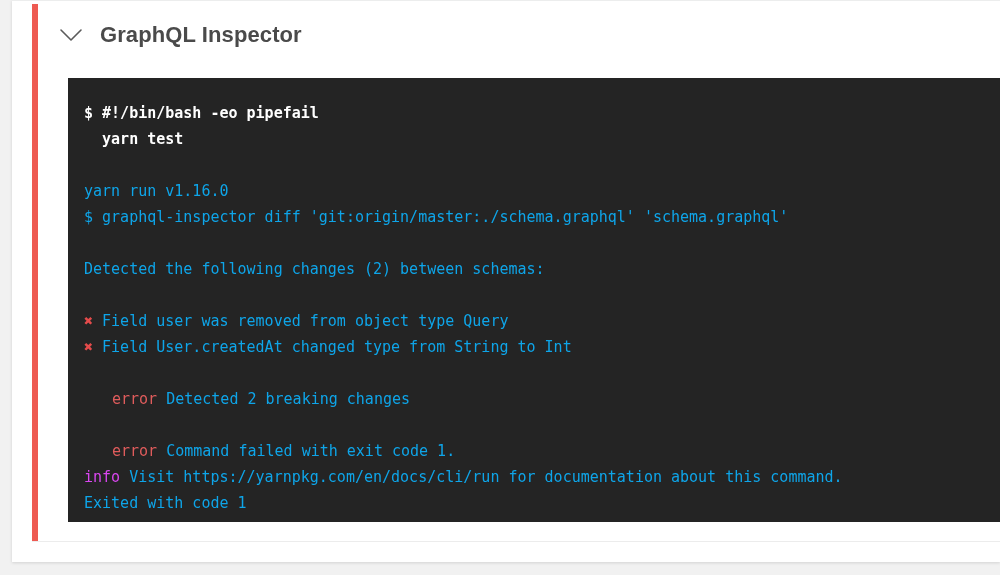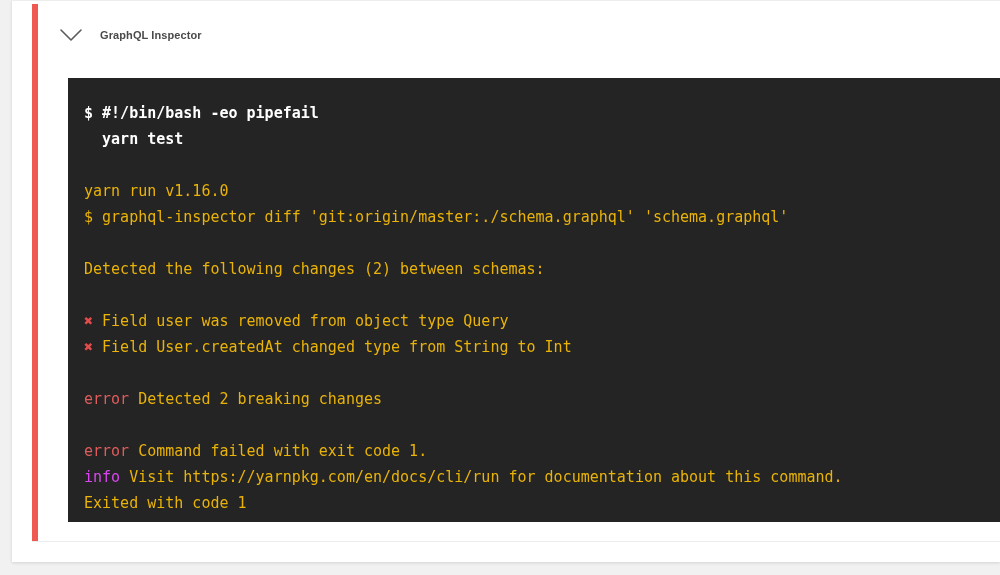--- a/index.html
+++ b/index.html
@@ -68,21 +68,21 @@
     display: flex;
     align-items: center;
     justify-content: center;
     margin-right: 16px;
     flex: none;
   }
   .chevron-icon svg {
     display: block;
   }
   .job-title {
-    font-size: 11px;
+    font-size: 22px;
     font-weight: bold;
     color: #4a4a4a;
     letter-spacing: 0.1px;
     white-space: nowrap;
   }
 
   
   .terminal {
     position: absolute;
     left: 56px;
@@ -109,30 +109,31 @@
   }
   .log-line.blank {
     height: 26px;
   }
   .bold {
     font-weight: bold;
     color: #ffffff;
   }
   .tok-error {
     color: #e05c5c;
+    margin-left: 28px;
   }
   .tok-info {
     color: #d946ef;
   }
   .tok-cross {
     color: #e44b4b;
     font-weight: bold;
   }
   .tok-plain {
-    color: #eab308;
+    color: #0ea5e9;
   }
 
   
   .job-divider {
     position: absolute;
     left: 20px;
     top: 541px;
     width: 968px;
     height: 1px;
     background: #ececec;

